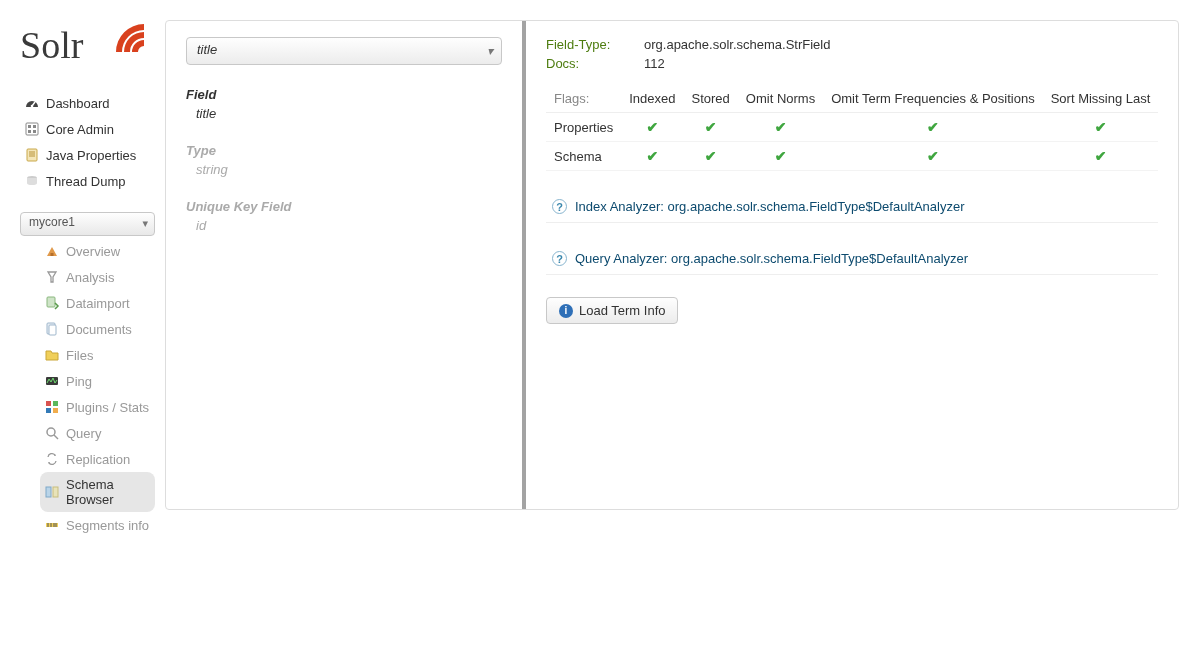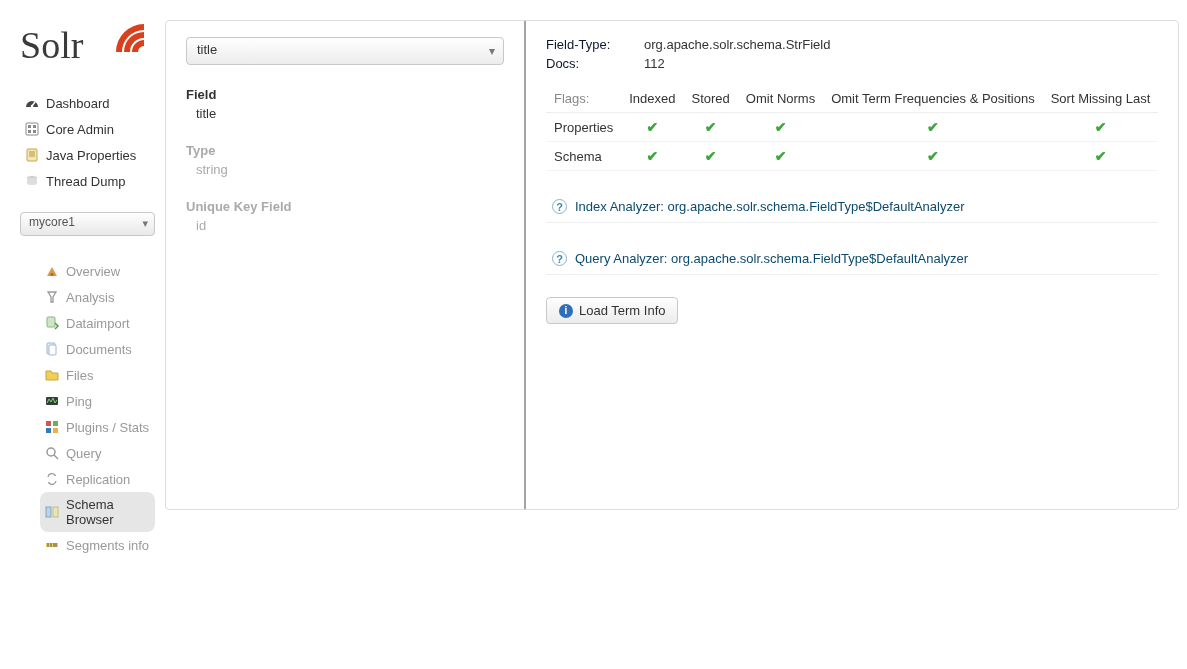--- a/index.html
+++ b/index.html
@@ -4,39 +4,39 @@
 <style>
 * { box-sizing: border-box; margin: 0; padding: 0; }
 body { font-family: Arial, Helvetica, sans-serif; font-size: 13px; color: #333; background: #fff; }
 #wrapper { display: flex; width: 977px; justify-content: space-between; }
 #sidebar { width: 180px; padding: 10px 10px 10px 20px; }
 #logo { padding: 10px 0 20px 0; }
 #logo-svg { display: block; }
 .nav-item { display: flex; align-items: center; padding: 5px 4px; cursor: pointer; color: #333; }
 .nav-item .icon-slot { width: 16px; height: 16px; margin-right: 6px; display: inline-flex; align-items: center; justify-content: center; }
 .nav-item span.label { }
-.core-select { margin: 18px 0 22px 0; width: 135px; height: 24px; background: linear-gradient(#fefefe,#e8e8e8); border: 1px solid #c8c8c8; border-radius: 4px; font-size: 12px; color: #555; padding: 2px 20px 2px 8px; position: relative; cursor: pointer; }
+.core-select { margin: 18px 0 2px 0; width: 135px; height: 24px; background: linear-gradient(#fefefe,#e8e8e8); border: 1px solid #c8c8c8; border-radius: 4px; font-size: 12px; color: #555; padding: 2px 20px 2px 8px; position: relative; cursor: pointer; }
 .core-select::after { content: "▾"; position: absolute; right: 6px; top: 4px; color: #777; font-size: 11px; }
 .subnav { margin-left: 20px; }
 .subnav .nav-item { color: #999; padding: 5px 4px; }
 .subnav .nav-item.active { background: #e6e6e6; color: #333; border-radius: 8px; }
 #content { flex: 1; padding: 20px 20px 20px 0; }
 #panels { display: flex; border: 1px solid #ddd; border-radius: 4px; min-height: 490px; background: #fff; }
-#left-panel { width: 360px; padding: 16px 20px; border-right: 2px solid #a3a3a3; }
+#left-panel { width: 360px; padding: 16px 20px; border-right: 4px solid #a3a3a3; font-style: italic; }
 #right-panel { flex: 1; padding: 16px 20px; }
 .field-select { width: 100%; height: 28px; background: linear-gradient(#fefefe,#ececec); border: 1px solid #c8c8c8; border-radius: 4px; padding: 4px 26px 4px 10px; color: #333; font-size: 13px; position: relative; cursor: pointer; }
 .field-select::after { content: "▾"; position: absolute; right: 8px; top: 6px; color: #777; font-size: 12px; }
 .meta-section { margin-top: 22px; }
 .meta-section h4 { font-size: 13px; font-weight: bold; color: #333; margin-bottom: 4px; }
 .meta-section .val { font-size: 13px; color: #333; padding-left: 10px; }
 .meta-section.gray h4 { color: #aaa; }
 .meta-section.gray .val { color: #aaa; }
 .section-head { background: #f1f1f1; border: 1px solid #e3e3e3; padding: 6px 10px; font-weight: bold; font-size: 13px; margin-bottom: 12px; border-radius: 2px; }
 .prop-row { display: flex; margin-bottom: 4px; font-size: 13px; }
-.prop-row .k { width: 98px; color: #0f172a; }
+.prop-row .k { width: 98px; color: #4d7c0f; }
 .prop-row .v { }
 table.flags { width: 100%; border-collapse: collapse; margin-top: 14px; font-size: 13px; }
 table.flags th { text-align: left; font-weight: normal; color: #888; padding: 6px 8px; border-bottom: 1px solid #eee; }
 table.flags th.col { text-align: center; color: #333; white-space: nowrap; }
 table.flags td { padding: 6px 8px; border-bottom: 1px solid #f3f3f3; }
 table.flags td.rowlabel { color: #333; }
 table.flags td.cell { text-align: center; }
 .check { color: #3fa63f; font-weight: bold; font-size: 14px; }
 .analyzer { margin-top: 20px; padding: 8px 6px; border-bottom: 1px solid #eee; display: flex; align-items: center; }
 .analyzer .q { color: #3a87ad; font-weight: bold; margin-right: 8px; border: 1px solid #88b5cf; border-radius: 50%; width: 15px; height: 15px; font-size: 11px; display: inline-flex; align-items: center; justify-content: center; }

